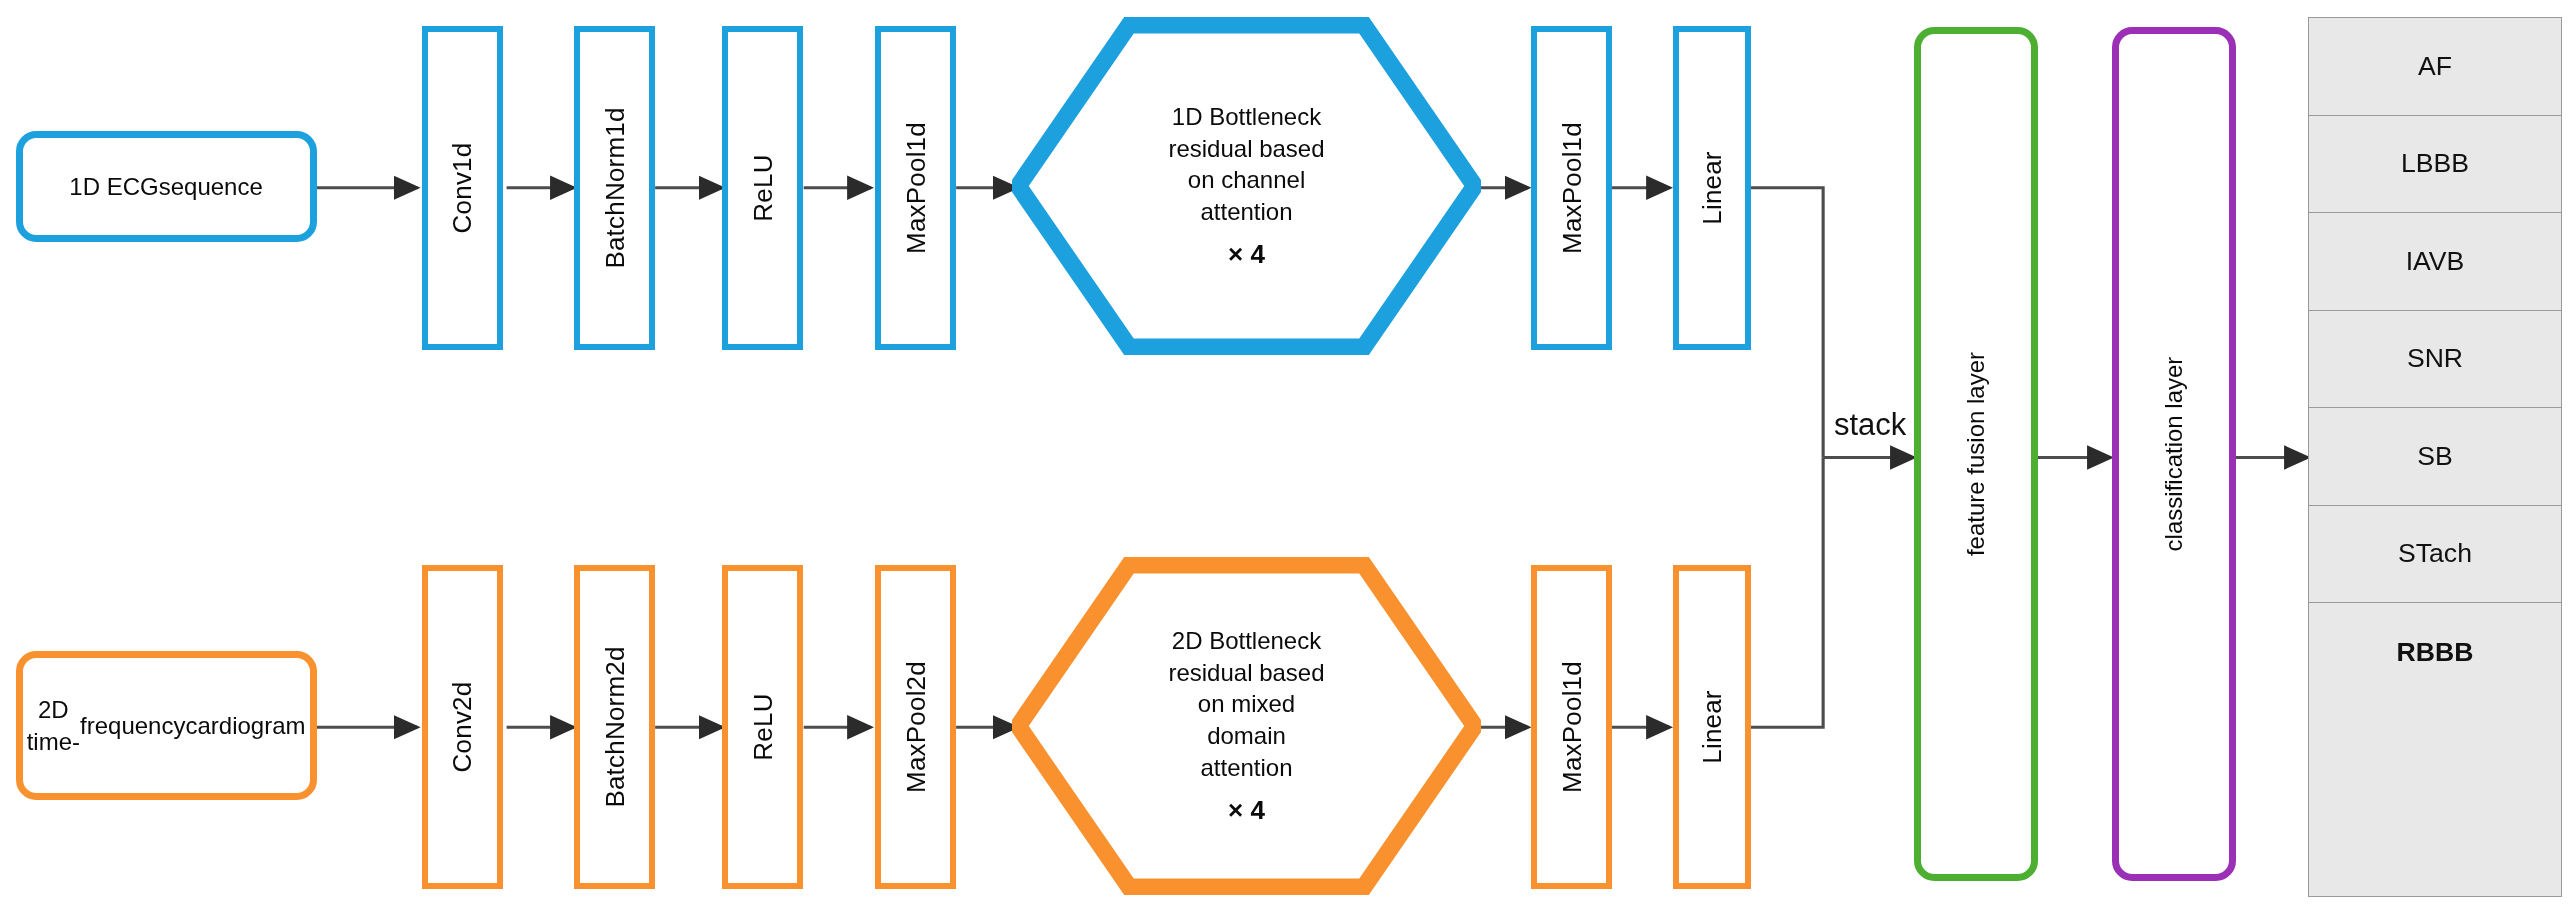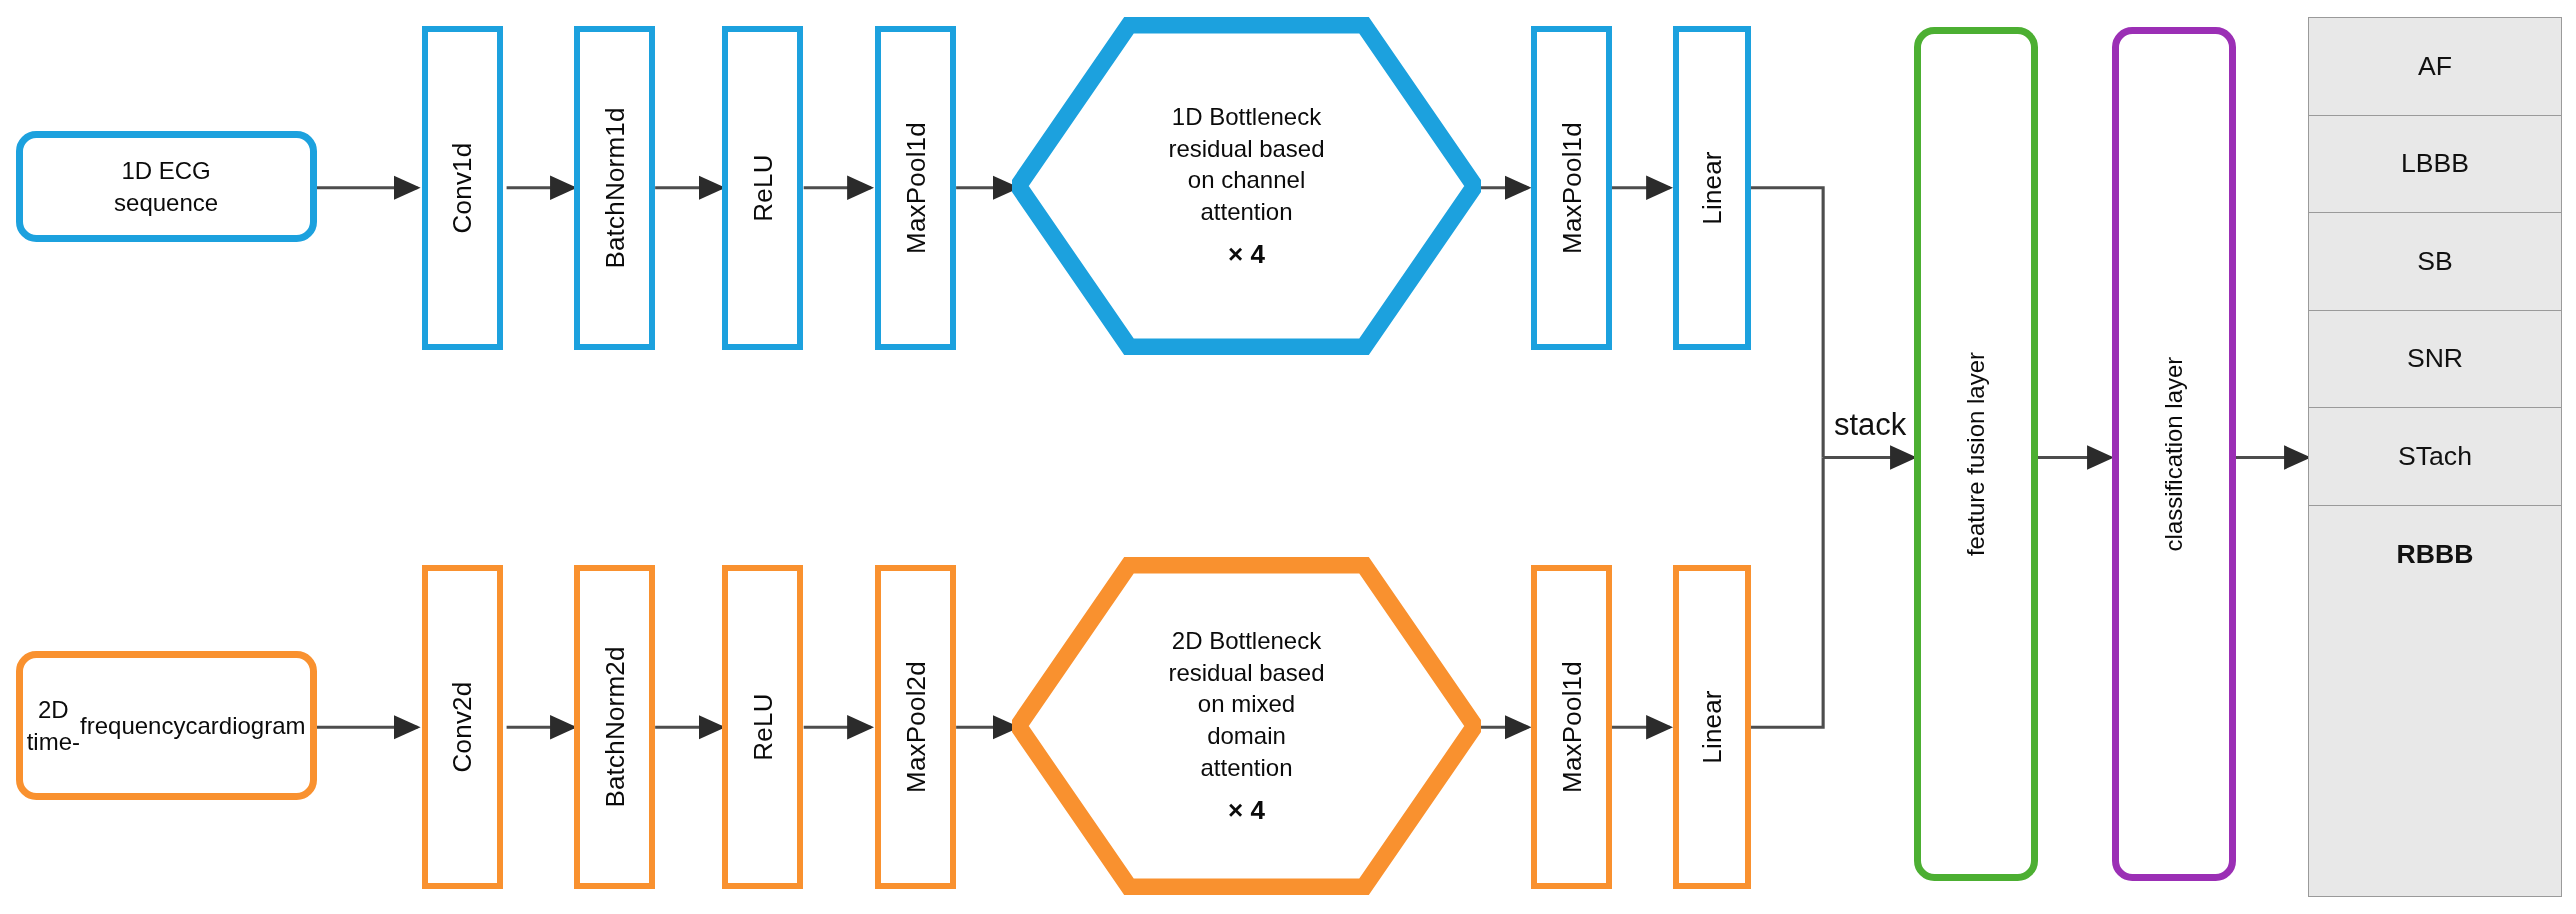--- a/index.html
+++ b/index.html
@@ -89,21 +89,21 @@
     </g>
 
     <g stroke="#4d4d4d" stroke-width="4" fill="none">
       <polyline points="2236,240 2332,240 2332,585"></polyline>
       <polyline points="2236,930 2332,930 2332,585"></polyline>
     </g>
   </svg>
 
   <div class="stack-label" style="left:1834px;top:407px;">stack</div>
 
-  <div class="node capsule" style="left:15.6px;top:131px;width:301px;height:111px;border-color:#1CA1DE;flex-direction:column;">
+  <div class="node capsule" style="left:15.6px;top:131px;width:301px;height:111px;border-color:#1CA1DE;flex-direction:row;">
     <span>1D ECG</span>
     <span>sequence</span>
   </div>
 
   <div class="node bar" style="left:422px;top:26px;width:81px;height:324px;border-color:#1CA1DE;">
     <span class="vlabel">Conv1d</span>
   </div>
 
   <div class="node bar" style="left:574px;top:26px;width:81px;height:324px;border-color:#1CA1DE;">
     <span class="vlabel">BatchNorm1d</span>
@@ -191,24 +191,27 @@
   </div>
 
   <div id="class-list" style="left:2308px;top:17px;width:254px;height:880px;">
     <div class="class-cell" style="height:11.11%;">
         <span>AF</span>
       </div>
     <div class="class-cell" style="height:11.11%;">
         <span>LBBB</span>
       </div>
     <div class="class-cell" style="height:11.11%;">
+        <span>IAVB</span>
+      </div>
+    <div class="class-cell" style="height:11.11%;">
+        <span>SNR</span>
+      </div>
+    <div class="class-cell" style="height:11.11%;">
         <span>SB</span>
-      </div>
-    <div class="class-cell" style="height:11.11%;">
-        <span>SNR</span>
       </div>
     <div class="class-cell" style="height:11.11%;">
         <span>STach</span>
       </div>
     <div class="class-cell" style="height:11.12%;font-weight:bold;">
         <span>RBBB</span>
       </div>
   </div>
 
 </div>

